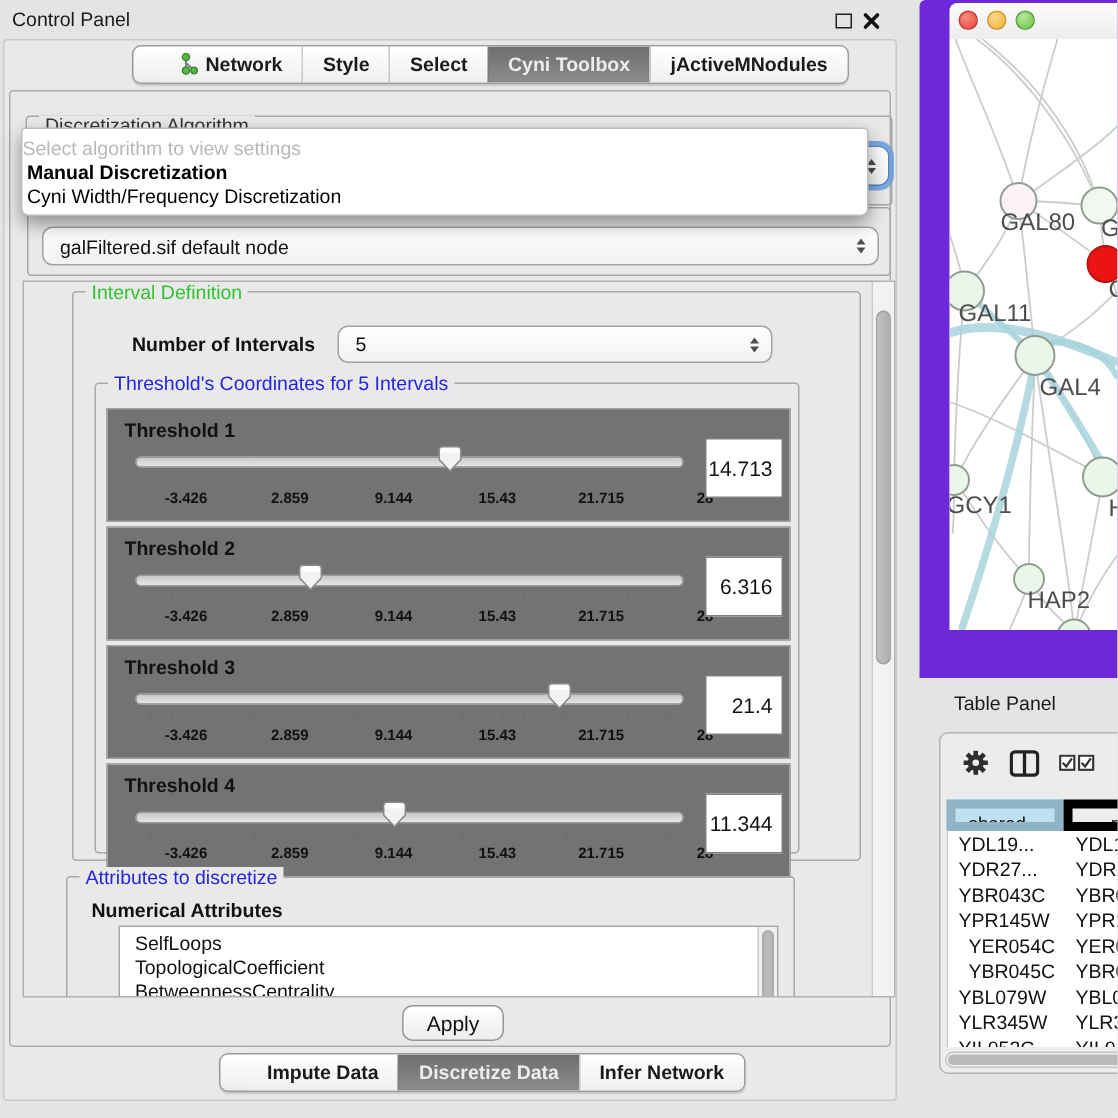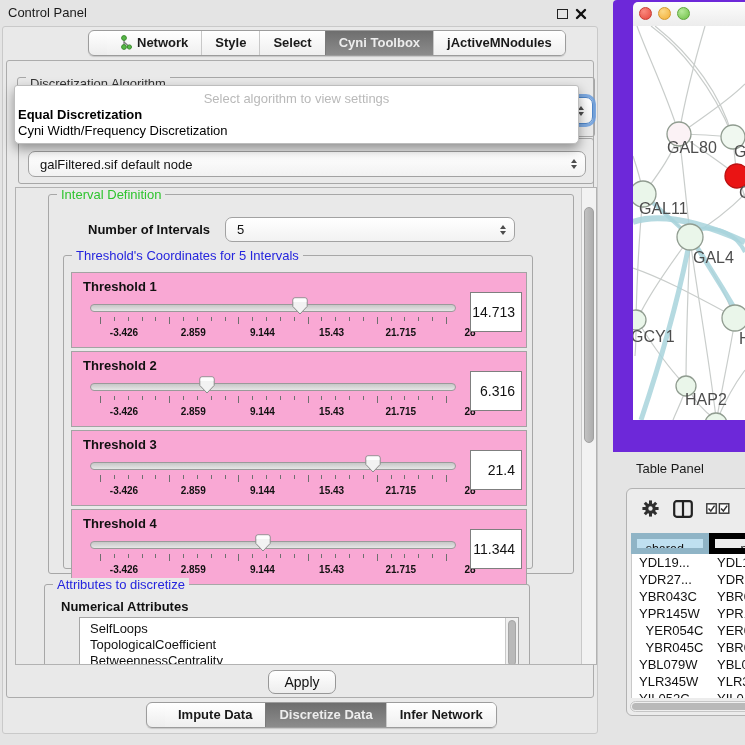--- a/index.html
+++ b/index.html
@@ -33,30 +33,30 @@
   .stepper { position:absolute; right:8px; top:50%; transform:translateY(-50%); display:flex; flex-direction:column; gap:2px; }
   .stepper i { width:0; height:0; border-left:3.5px solid transparent; border-right:3.5px solid transparent; display:block; }
   .stepper .up { border-bottom:4.5px solid #4d4d4d; }
   .stepper .dn { border-top:4.5px solid #4d4d4d; }
 
   .focus-ring { box-shadow:0 0 0 3px rgba(106,158,222,.85); border-color:#4F86C9; }
 
   
   .popup { position:absolute; left:7px; top:24px; width:565px; height:59px; background:#FFFFFF; border:1px solid #BDBDBD;
            border-radius:3px 3px 5px 5px; box-shadow:0 5px 12px rgba(0,0,0,.38); z-index:40; font-size:13px; }
-  .popup .ph { position:absolute; left:0; right:0; top:5px; text-align:center; color:#B9B9B9; }
+  .popup .ph { position:absolute; left:0; right:0; top:5px; text-align:left; color:#B9B9B9; }
   .popup .opt1 { position:absolute; left:3px; top:21px; font-weight:700; color:#000; }
   .popup .opt2 { position:absolute; left:3px; top:37px; color:#000; }
 
   
   .scroll-area { position:absolute; left:8px; top:126px; width:582px; height:478px; border:1px solid #B2B2B2; background:#E9E9E9; overflow:hidden; }
   .vtrack { position:absolute; right:0; top:0; width:15px; height:100%; background:#F2F2F2; border-left:1px solid #C9C9C9; }
   .vthumb { position:absolute; right:2px; top:19px; width:10px; height:236px; border-radius:5px; background:linear-gradient(90deg,#C2C2C2,#ADADAD); border:1px solid #A0A0A0; }
 
-  .thr-panel { position:absolute; left:7px; width:456px; height:76px; border:1px solid #A3A3A3; background:#f9a8d4;padding-left:45px; }
+  .thr-panel { position:absolute; left:7px; width:456px; height:76px; border:1px solid #A3A3A3; background:#737373;padding-left:45px; }
   .thr-label { position:absolute; left:11px; top:6px; font-size:13px; font-weight:700; }
   .slider { position:absolute; left:14px; top:26px; width:374px; height:46px; }
   .track { position:absolute; left:4px; right:4px; top:5px; height:8px; border-radius:4px; border:1px solid #9A9A9A;
            background:linear-gradient(#C7C7C7,#E6E6E6); }
   .tick-span { position:absolute; left:14px; right:14px; top:0; bottom:0; }
   .tick { position:absolute; top:18px; width:1px; height:4px; background:#6F6F6F; }
   .tick.major { height:7px; }
   .tick-lbl { position:absolute; top:28px; transform:translateX(-50%); font-size:10px; font-weight:700; color:#111; white-space:nowrap;margin-left:24px; }
   .thumb { position:absolute; top:-2px; transform:translateX(-50%); }
   .value-box { position:absolute; left:398px; top:19px; width:52px; height:40px; background:#FFFFFF; border:1px solid #7F7F7F;
@@ -133,21 +133,21 @@
   </div>
   <div class="combo focus-ring" style="left:20px; top:36px; width:566px; height:27px;">
     <span class="stepper">
         <i class="up"></i>
         <i class="dn"></i>
       </span>
   </div>
 
   <div class="popup">
     <div class="ph">Select algorithm to view settings</div>
-    <div class="opt1">Equal Discretization</div>
+    <div class="opt1">Manual Discretization</div>
     <div class="opt2">Cyni Width/Frequency Discretization</div>
   </div>
 
   <div class="group" style="left:11px; top:77px; width:576px; height:46px;">
     <div class="group-title">Table Data</div>
   </div>
   <div class="combo" style="left:21px; top:90px; width:558px; height:26px;">
     <span>galFiltered.sif default node</span>
     <span class="stepper">
         <i class="up"></i>

